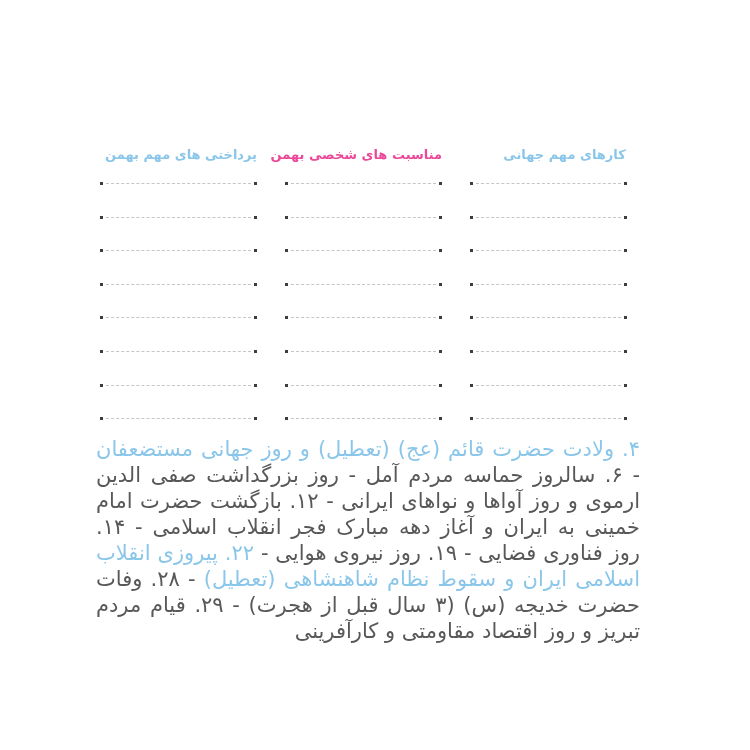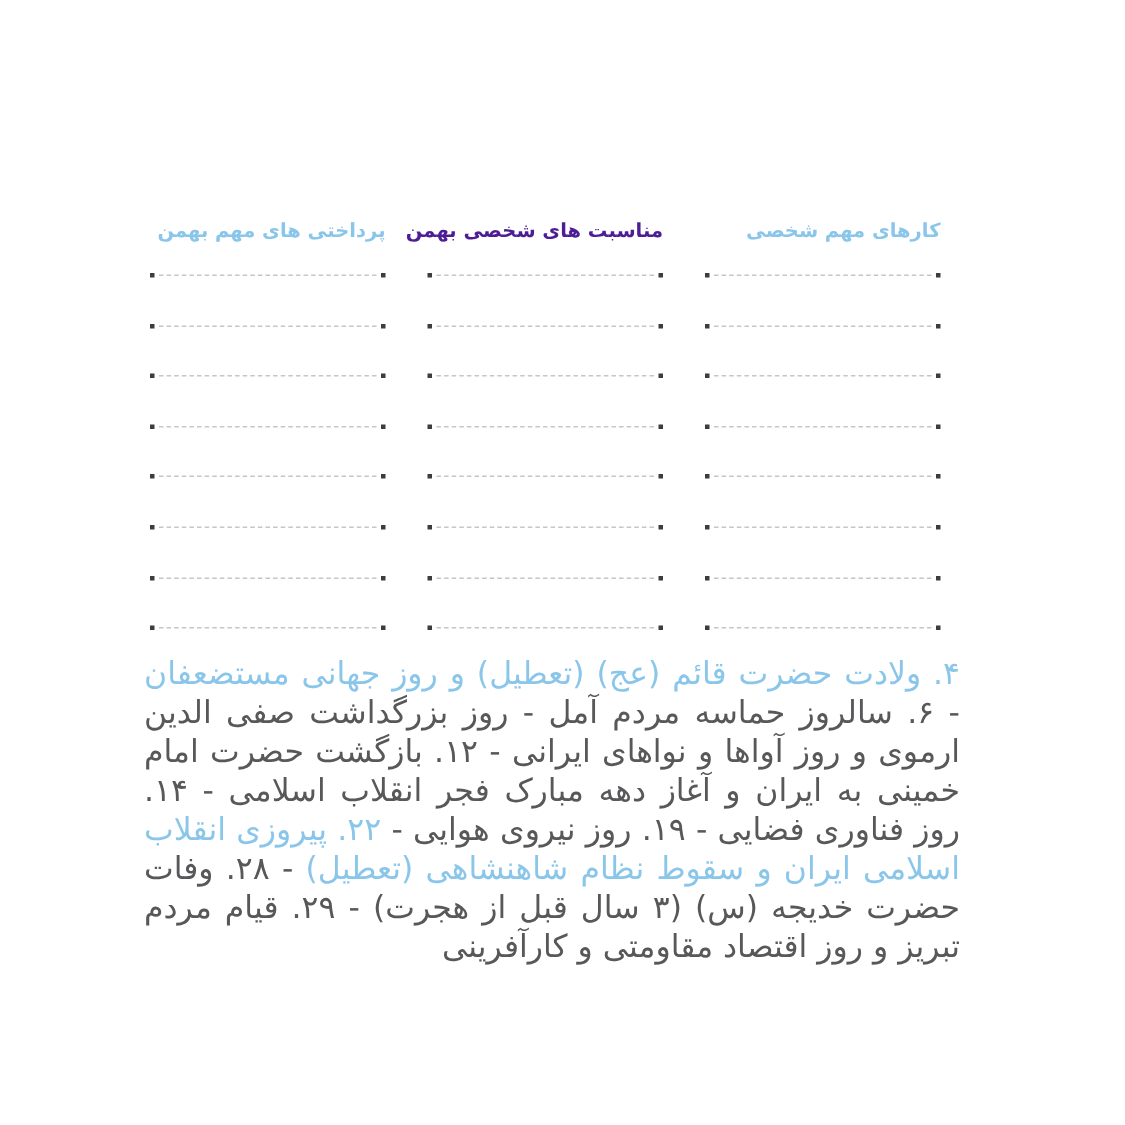--- a/index.html
+++ b/index.html
@@ -71,21 +71,21 @@
     line-height: 26px;
     color: #58585a;
   }
 </style>
 </head>
 <body>
 
 <div class="sheet">
   <div class="columns" id="columns">
   <div class="col">
-    <div class="col-title" style="color: rgb(138, 198, 233);">کارهای مهم شخصی</div>
+    <div class="col-title" style="color: rgb(138, 198, 233);">کارهای مهم جهانی</div>
     <div class="col-lines">
   <div class="line-row">
     <span class="dot"></span>
     <span class="dash"></span>
     <span class="dot"></span>
   </div>
 
   <div class="line-row">
     <span class="dot"></span>
     <span class="dash"></span>
@@ -124,21 +124,21 @@
 
   <div class="line-row">
     <span class="dot"></span>
     <span class="dash"></span>
     <span class="dot"></span>
   </div>
 </div>
   </div>
 
   <div class="col">
-    <div class="col-title" style="color: #4c1d95;">مناسبت های شخصی بهمن</div>
+    <div class="col-title" style="color: #ec4899;">مناسبت های شخصی بهمن</div>
     <div class="col-lines">
   <div class="line-row">
     <span class="dot"></span>
     <span class="dash"></span>
     <span class="dot"></span>
   </div>
 
   <div class="line-row">
     <span class="dot"></span>
     <span class="dash"></span>

